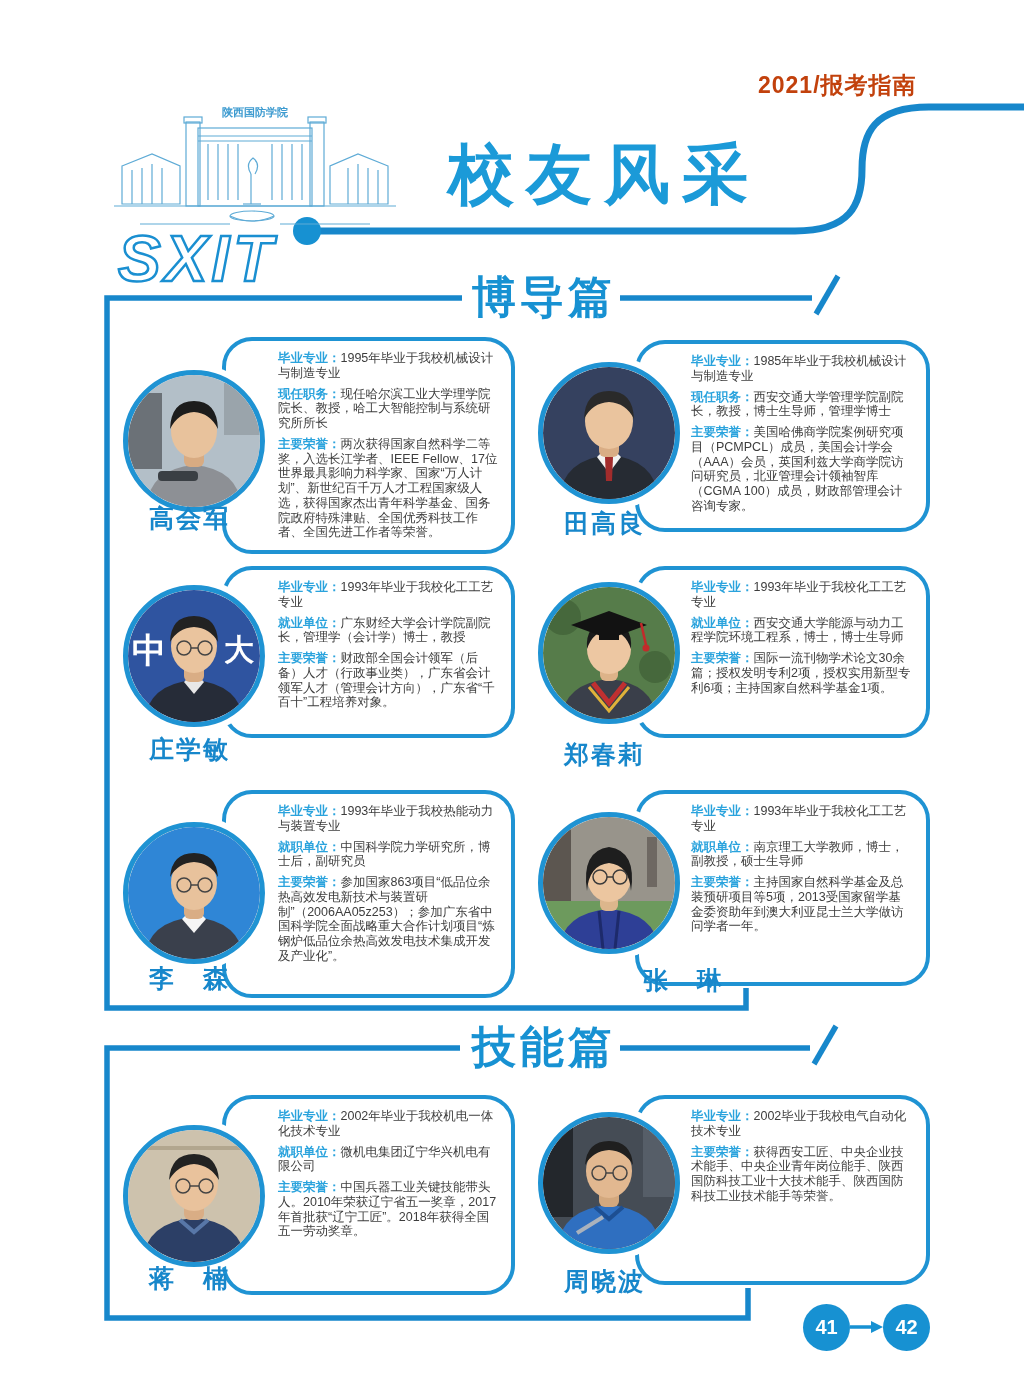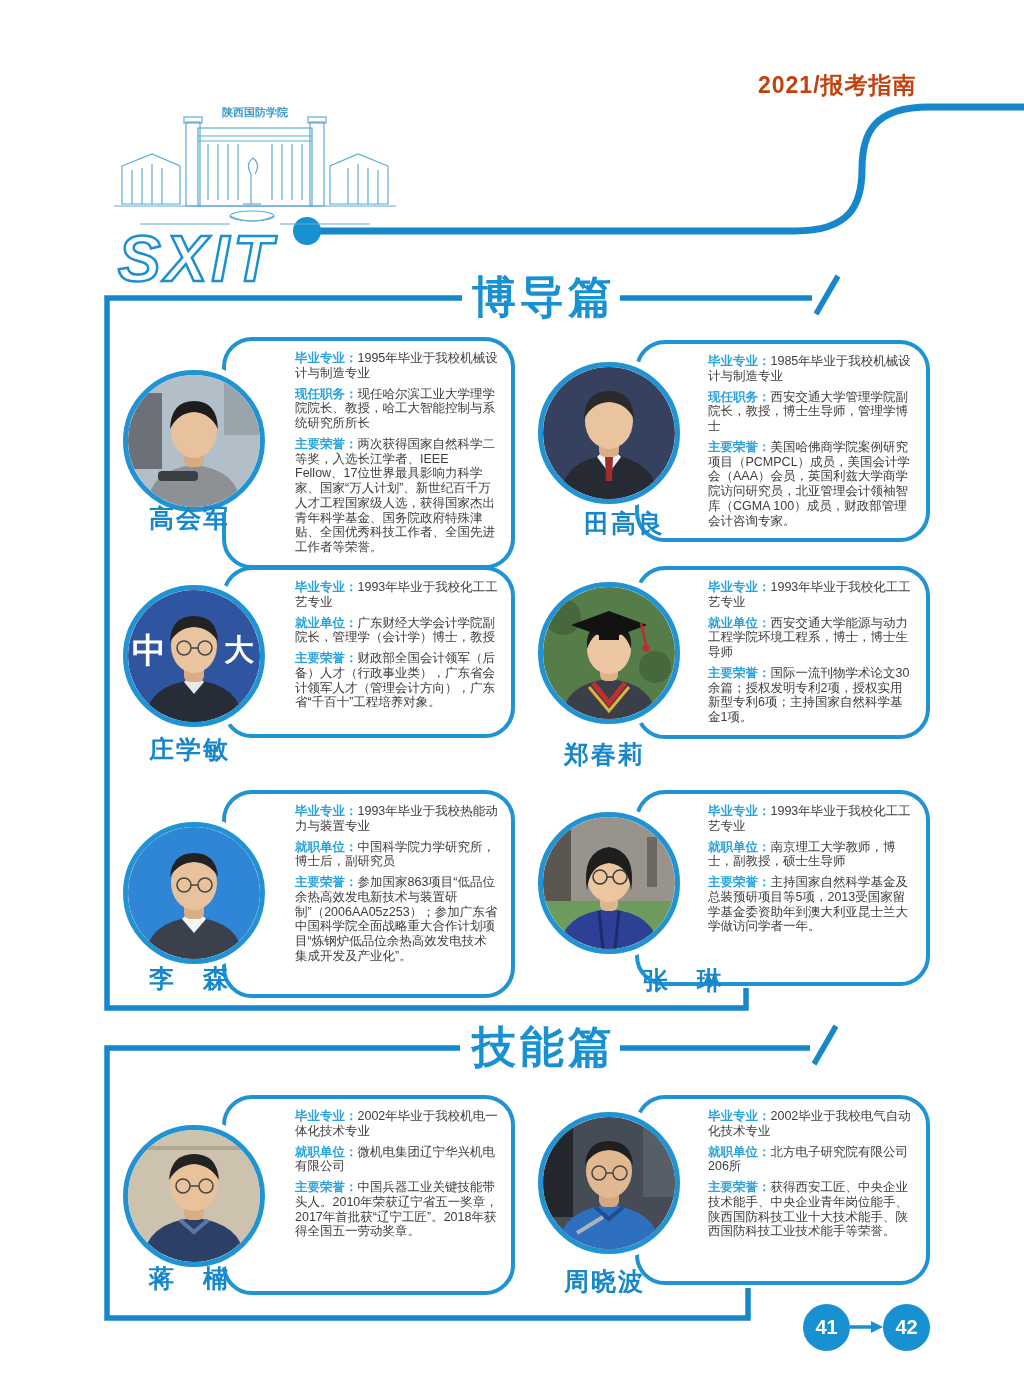--- a/index.html
+++ b/index.html
@@ -17,33 +17,33 @@
 
   
   .sec-head{font-size:44px;font-weight:900;color:#1791d2;letter-spacing:4px;}
   .h1{left:472px;top:268px;}
   .h2{left:472px;top:1018px;text-align:center;}
 
   
   .card{position:absolute;width:400px;}
   .bubble{position:absolute;border:4px solid #1f93d3;border-radius:30px;background:#fff;
           padding:10px 13px 10px 52px;box-sizing:border-box;}
-  .bubble p{margin:0 0 6px 17px;font-size:12.5px;line-height:1.18;color:#3d3d3d;}
+  .bubble p{margin:0 0 6px 0;font-size:12.5px;line-height:1.18;color:#3d3d3d;}
   .bubble p:last-child{margin-bottom:0;}
   .flabel{color:#2aa3dd;font-weight:bold;}
   .photo{position:absolute;width:132px;height:132px;border-radius:50%;border:5px solid #1f93d3;
          overflow:hidden;background:#ddd;box-shadow:0 0 0 6px #fff;z-index:3;}
   .photo svg{width:100%;height:100%;}
   .pname{position:absolute;left:26px;width:160px;font-size:25px;font-weight:bold;color:#1787cb;letter-spacing:2px;z-index:4;}
 
   
   .c1{left:123px;top:337px;} .c1 .bubble{left:99px;top:0;width:293px;min-height:196px;}
   .c1 .photo{left:0;top:33px;} .c1 .pname{top:165px;}
   .c2{left:538px;top:337px;} .c2 .bubble{left:97px;top:3px;width:295px;min-height:192px;}
-  .c2 .photo{left:0;top:25px;} .c2 .pname{top:170px;margin-left:20px;}
+  .c2 .photo{left:0;top:25px;} .c2 .pname{top:170px;}
   .c3{left:123px;top:566px;} .c3 .bubble{left:99px;top:0;width:293px;min-height:172px;}
   .c3 .photo{left:0;top:19px;} .c3 .pname{top:167px;}
   .c4{left:538px;top:566px;} .c4 .bubble{left:97px;top:0;width:295px;min-height:172px;}
   .c4 .photo{left:0;top:16px;} .c4 .pname{top:172px;}
   .c5{left:123px;top:790px;} .c5 .bubble{left:99px;top:0;width:293px;min-height:208px;}
   .c5 .photo{left:0;top:32px;} .c5 .pname{top:172px;}
   .c6{left:538px;top:790px;} .c6 .bubble{left:97px;top:0;width:295px;min-height:196px;}
   .c6 .photo{left:0;top:22px;} .c6 .pname{top:174px;text-align:right;}
   .c7{left:123px;top:1095px;} .c7 .bubble{left:99px;top:0;width:293px;min-height:200px;}
   .c7 .photo{left:0;top:30px;} .c7 .pname{top:167px;}
@@ -120,20 +120,21 @@
         <line x1="238" y1="64" x2="238" y2="100"></line>
 
       <line x1="4" y1="102" x2="286" y2="102"></line>
       <line x1="30" y1="120" x2="120" y2="120"></line>
         <line x1="170" y1="120" x2="260" y2="120"></line>
     </g>
     <text x="145" y="12" text-anchor="middle" font-size="11" fill="#3d9bd0" font-weight="bold">陕西国防学院</text>
   </svg>
 
   <div class="abs corner-tag">2021/报考指南</div>
+  <div class="abs page-title">校友风采</div>
   <div class="abs sxit">SXIT</div>
 
   <div class="abs sec-head h1">博导篇</div>
   <div class="abs sec-head h2">技能篇</div>
 
   <div class="card c1">
     <div class="photo">
       <svg viewBox="0 0 132 132">
           <defs>
             <clipPath id="cp1">
@@ -374,21 +375,20 @@
               <circle cx="77" cy="56" r="7"></circle>
               <path d="M63 56 h7"></path>
             </g>
       <path d="M34 116 L60 100" stroke="#aab2bc" stroke-width="4" fill="none"></path>
           </g>
         </svg>
     </div>
     <div class="pname">周晓波</div>
     <div class="bubble">
       <p><span class="flabel">毕业专业</span><span class="flabel">：</span><span>2002毕业于我校电气自动化技术专业</span></p>
-      <p><span class="flabel">就职单位</span><span class="flabel">：</span><span>北方电子研究院有限公司206所</span></p>
       <p><span class="flabel">主要荣誉</span><span class="flabel">：</span><span>获得西安工匠、中央企业技术能手、中央企业青年岗位能手、陕西国防科技工业十大技术能手、陕西国防科技工业技术能手等荣誉。</span></p>
     </div>
   </div>
 
   <div class="abs pnum pn1">41</div>
   <div class="abs pnum pn2">42</div>
 
 </div>
 
 </body></html>

